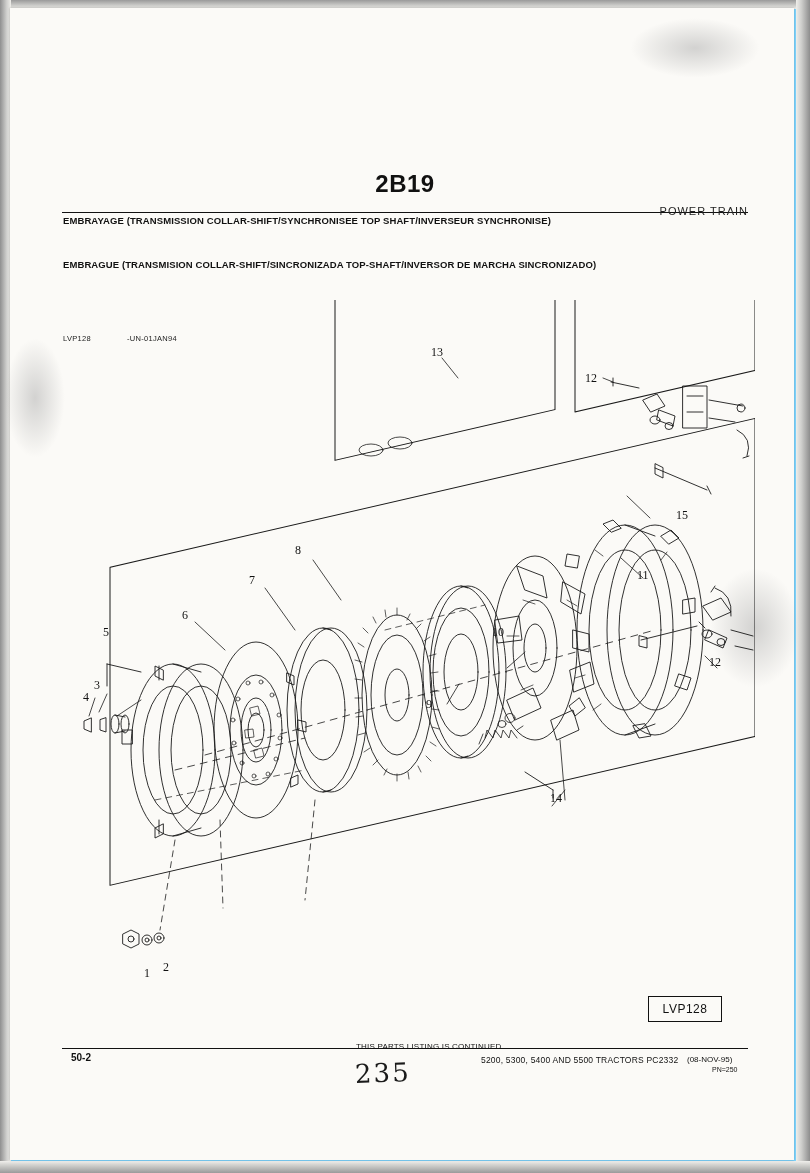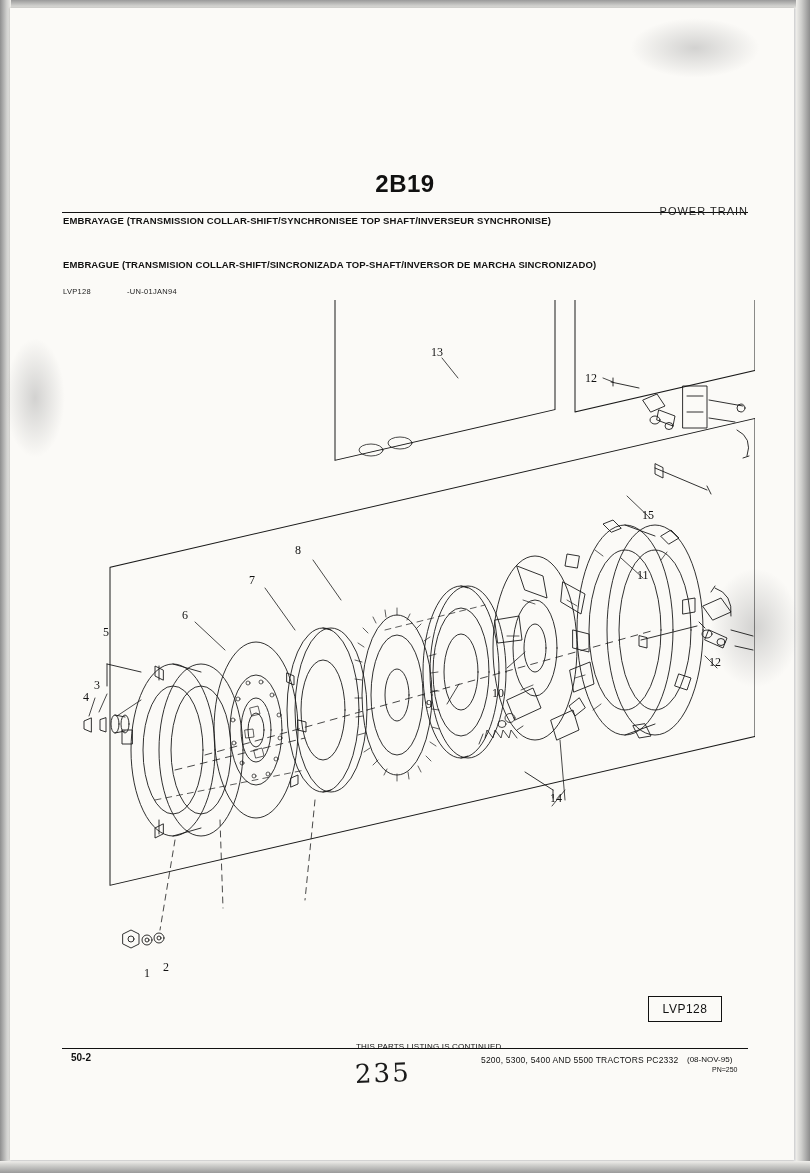--- a/index.html
+++ b/index.html
@@ -7,21 +7,21 @@
     padding: 0;
     background: #b9b9b9;
   }
   body {
     font-family: "Liberation Sans", sans-serif;
   }
   .page {
     position: relative;
     width: 810px;
     height: 1173px;
-    background: #e5e5e5;
+    background: #7dd3fc;
     overflow: hidden;
   }
   .paper {
     position: absolute;
     left: 10px;
     top: 8px;
     width: 784px;
     height: 1152px;
     background: #fbfaf7;
     box-shadow: 0 0 2px rgba(0,0,0,0.25);
@@ -101,20 +101,21 @@
     position: absolute;
     left: 63px;
     top: 287px;
     font-size: 7.5px;
     color: #222;
     letter-spacing: 0.3px;
   }
   .fig-code .date {
     display: inline-block;
     margin-left: 36px;
+    margin-top: 47px;
   }
 
   
   .illus {
     position: absolute;
     left: 55px;
     top: 300px;
     width: 700px;
     height: 730px;
   }
@@ -500,27 +501,27 @@
 
   <div class="callout" style="left:144px;top:966px;">1</div>
   <div class="callout" style="left:163px;top:960px;">2</div>
   <div class="callout" style="left:94px;top:678px;">3</div>
   <div class="callout" style="left:83px;top:690px;">4</div>
   <div class="callout" style="left:103px;top:625px;">5</div>
   <div class="callout" style="left:182px;top:608px;">6</div>
   <div class="callout" style="left:249px;top:573px;">7</div>
   <div class="callout" style="left:295px;top:543px;">8</div>
   <div class="callout" style="left:426px;top:697px;">9</div>
-  <div class="callout" style="left:492px;top:686px;">10</div>
+  <div class="callout" style="left:492px;top:625px;">10</div>
   <div class="callout" style="left:637px;top:568px;">11</div>
   <div class="callout" style="left:585px;top:371px;">12</div>
   <div class="callout" style="left:709px;top:655px;">12</div>
   <div class="callout" style="left:431px;top:345px;">13</div>
   <div class="callout" style="left:550px;top:791px;">14</div>
-  <div class="callout" style="left:642px;top:508px;">15</div>
+  <div class="callout" style="left:676px;top:508px;">15</div>
 
   <div class="lvp-box">
     <span>LVP128</span>
   </div>
 
   <div class="foot-rule"></div>
   <div class="foot-left">50-2</div>
   <div class="foot-cont">THIS PARTS LISTING IS CONTINUED</div>
   <div class="foot-models">5200, 5300, 5400 AND 5500 TRACTORS   PC2332</div>
   <div class="foot-date">(08-NOV-95)</div>

